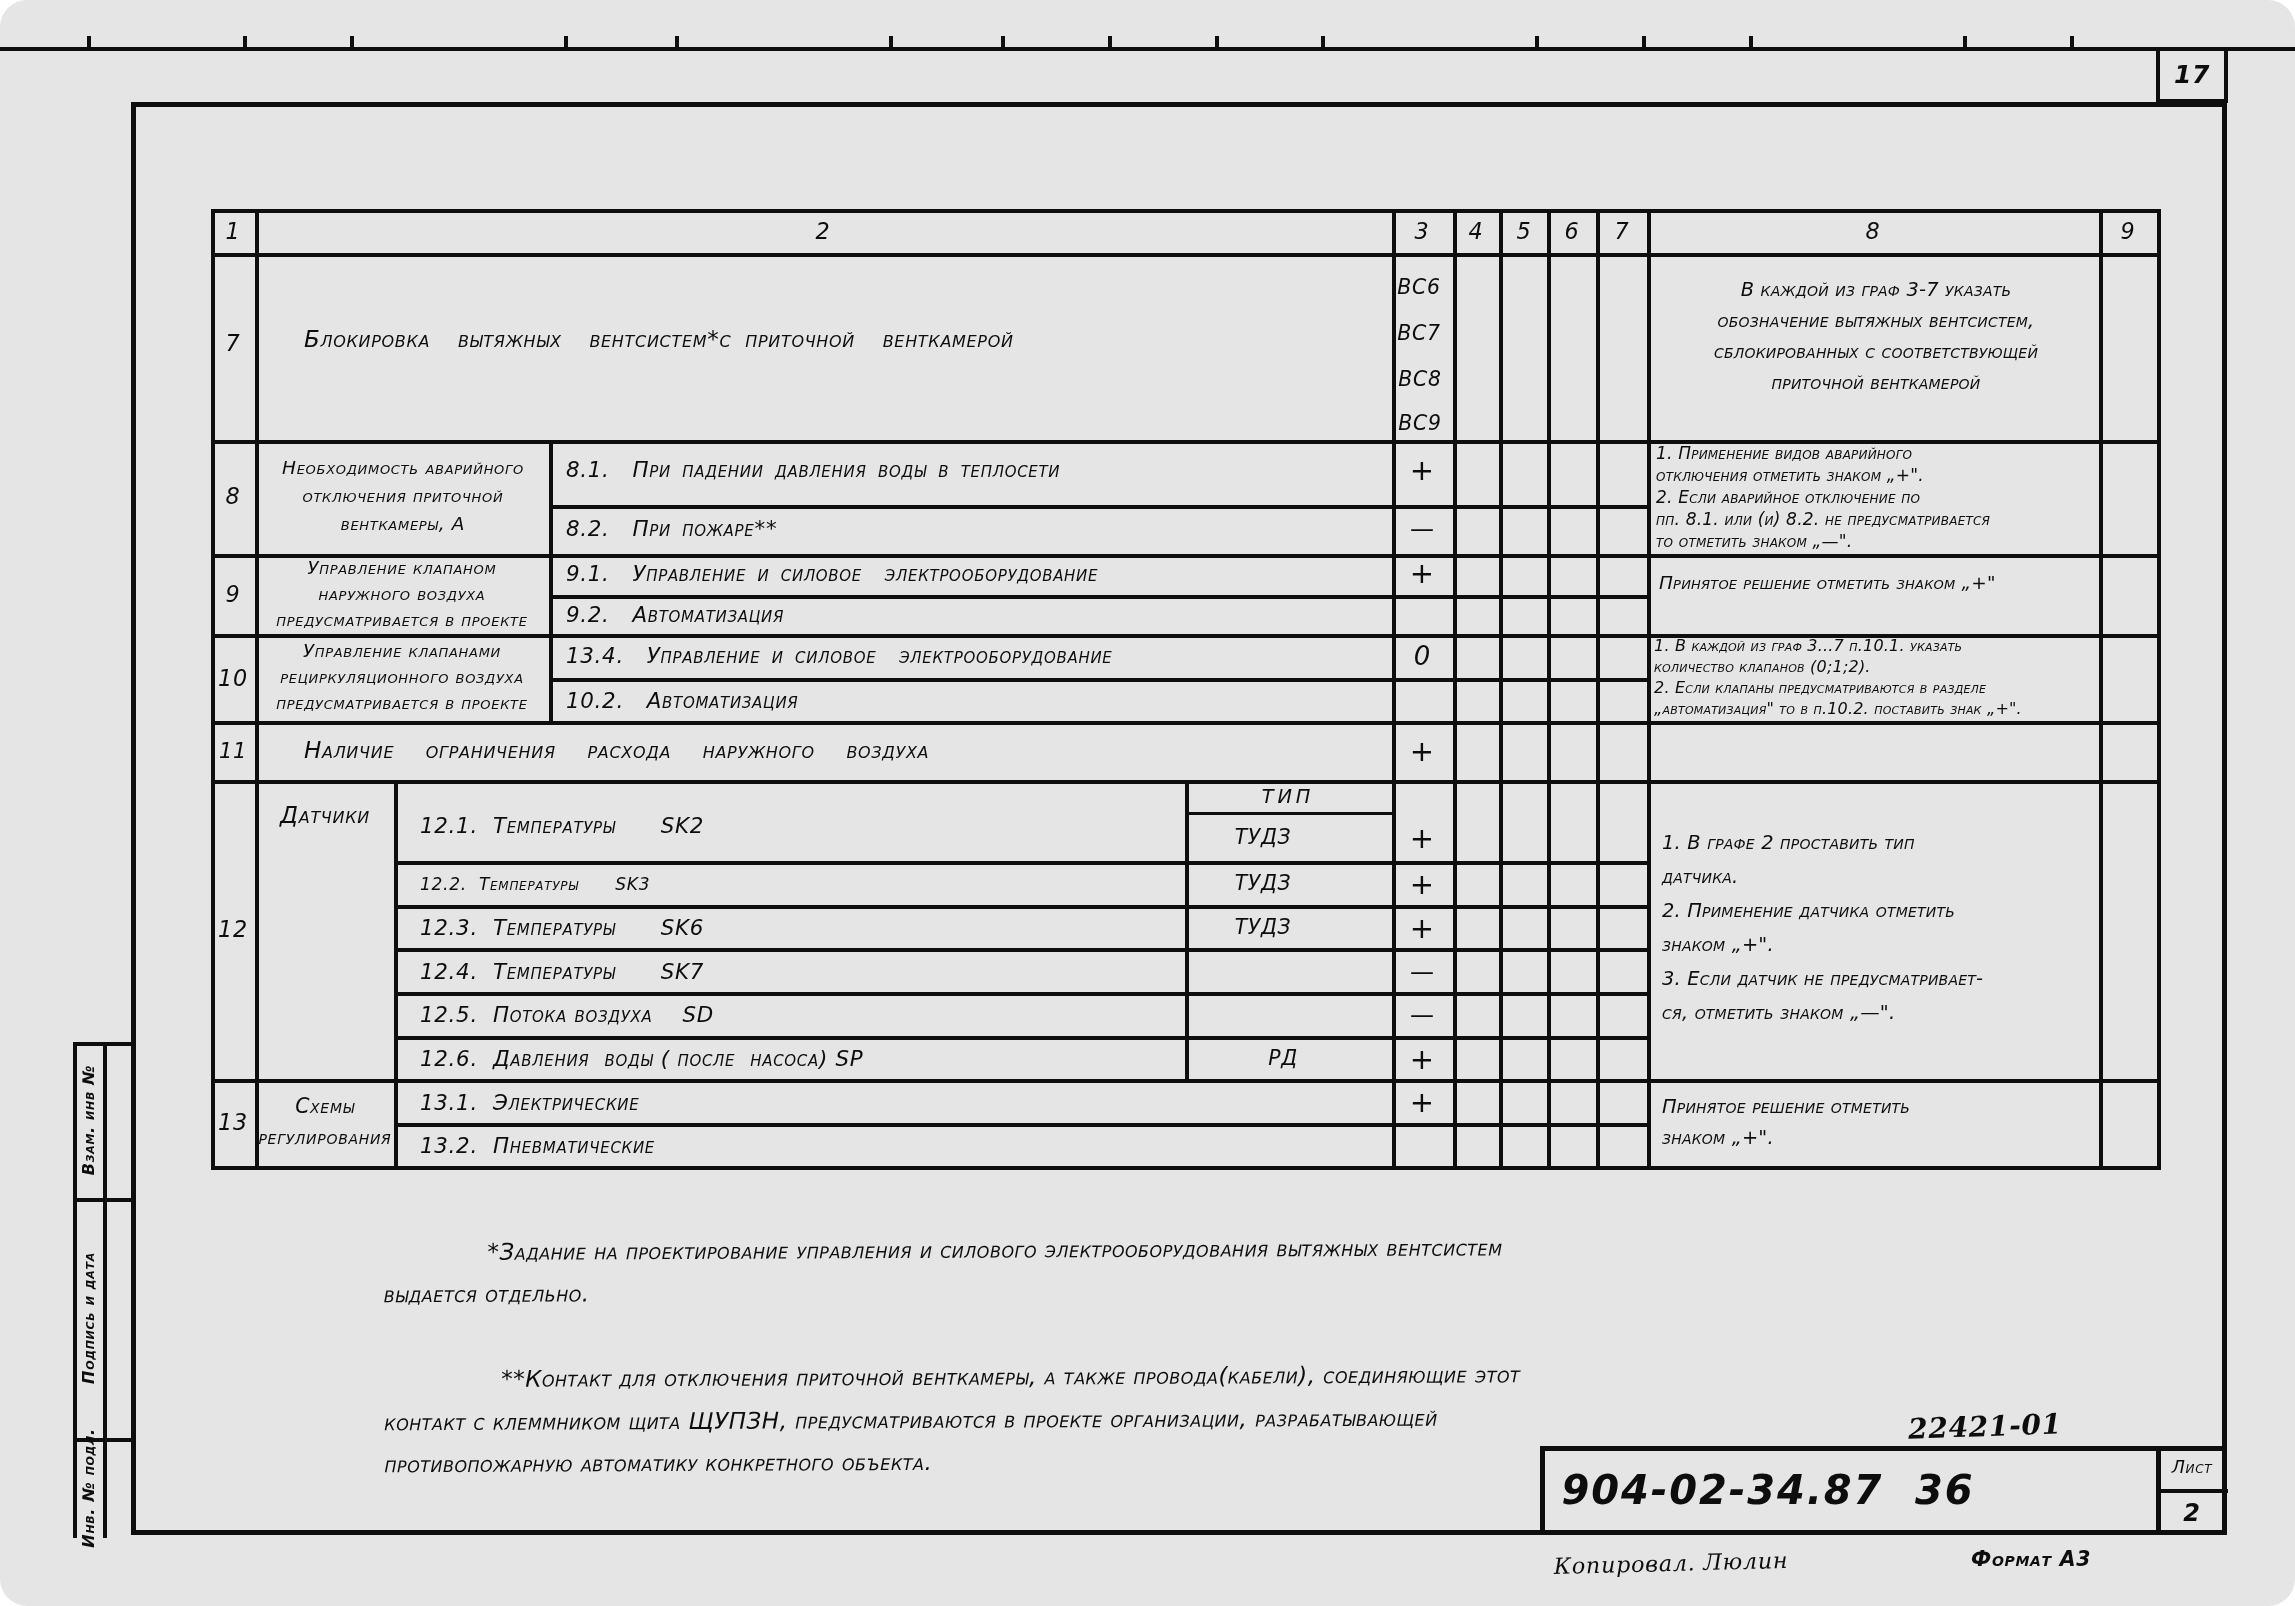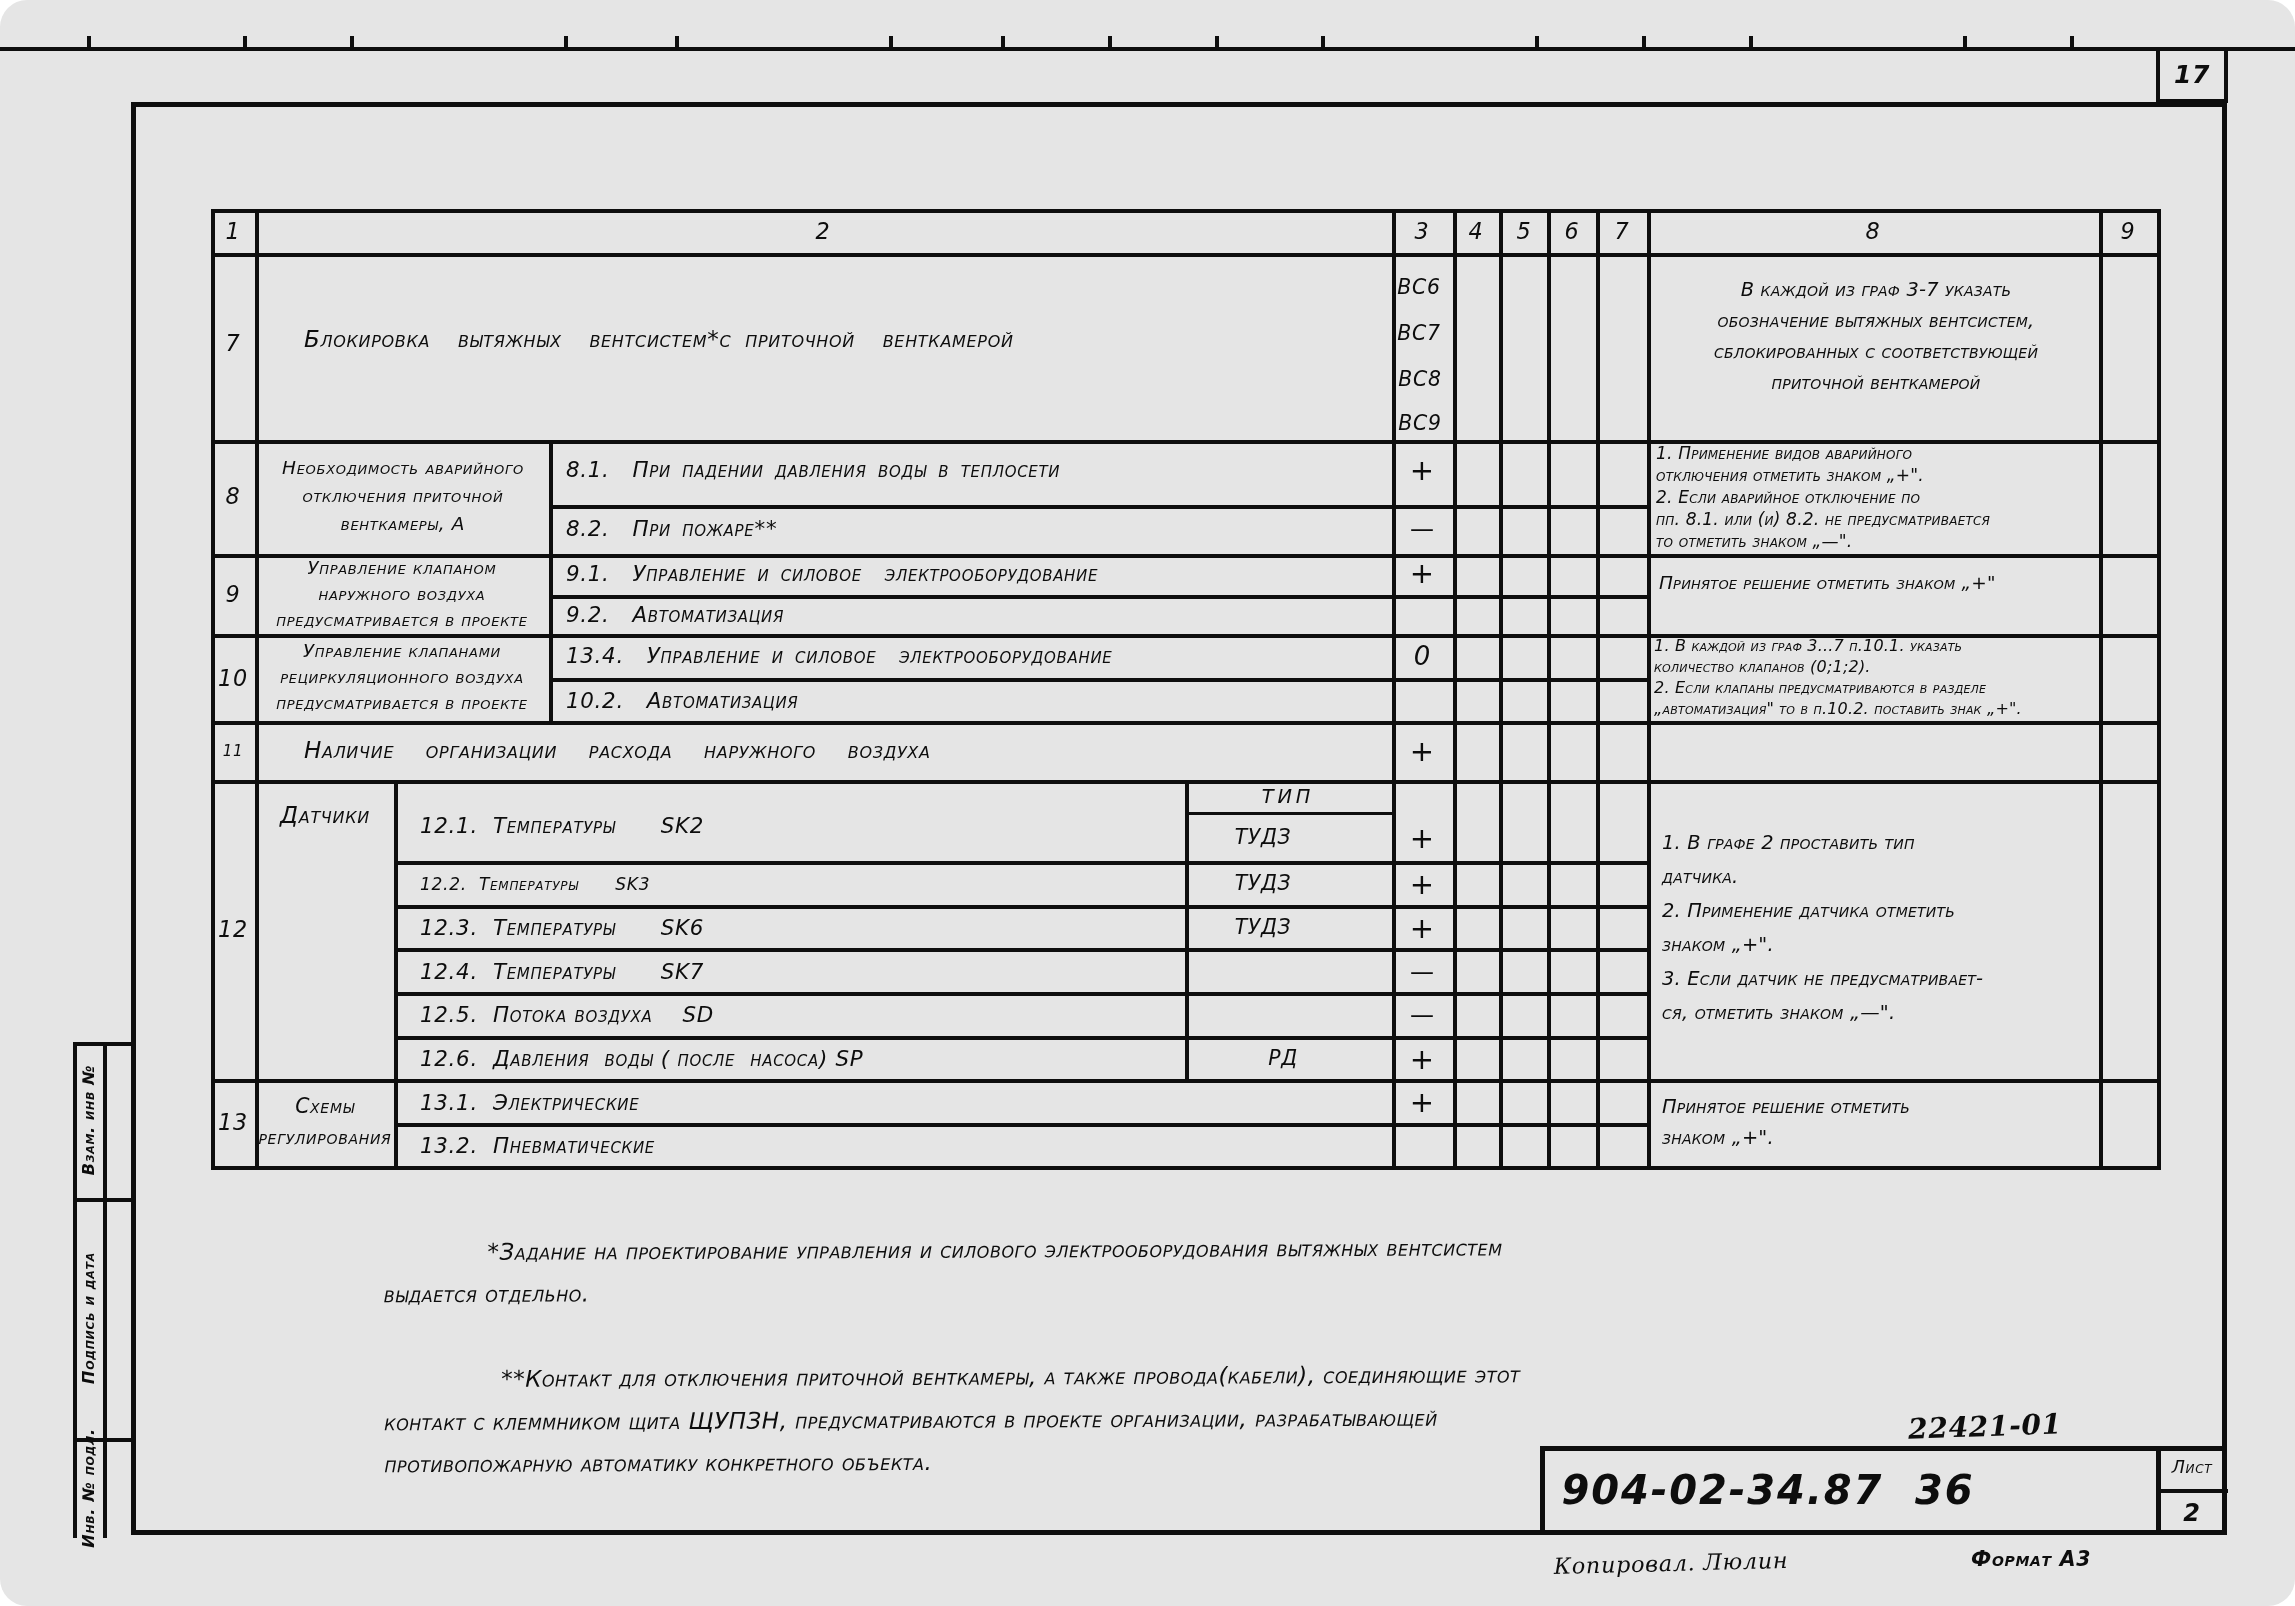--- a/index.html
+++ b/index.html
@@ -159,22 +159,22 @@
 рециркуляционного воздуха
 предусматривается в проекте</div>
   <div class="txt l pre" style="left:566px;top:656px;font-size:21.4px;word-spacing:3.9px">13.4.  Управление и силовое  электрооборудование</div>
   <div class="mark" style="left:1422px;top:656px;font-size:26px;font-style:italic">0</div>
   <div class="txt l pre" style="left:566px;top:701px;font-size:21.4px;word-spacing:3.9px">10.2.  Автоматизация</div>
   <div class="txt l note" style="left:1654px;top:677px;font-size:16px;line-height:1.32;width:452px">1. В каждой из граф 3...7 п.10.1. указать
 количество клапанов (0;1;2).
 2. Если клапаны предусматриваются в разделе
 „автоматизация" то в п.10.2. поставить знак „+".</div>
 
-  <div class="txt c" style="left:233px;top:751px;font-size:15px">11</div>
-  <div class="txt l pre" style="left:304px;top:751px;font-size:23px;word-spacing:7.8px">Наличие  организации  расхода  наружного  воздуха</div>
+  <div class="txt c" style="left:233px;top:751px;font-size:21px">11</div>
+  <div class="txt l pre" style="left:304px;top:751px;font-size:23px;word-spacing:7.8px">Наличие  ограничения  расхода  наружного  воздуха</div>
   <div class="mark" style="left:1422px;top:751px">+</div>
 
   <div class="txt c" style="left:233px;top:929px;font-size:22.3px">12</div>
   <div class="txt c" style="left:325px;top:816px;font-size:23px">Датчики</div>
   <div class="txt c" style="left:1288px;top:797px;font-size:19.4px;letter-spacing:3.9px">ТИП</div>
   <div class="txt l pre" style="left:420px;top:826px;font-size:21.4px">12.1.  Температуры      SK2</div>
   <div class="txt c" style="left:1263px;top:838px;font-size:20.4px">ТУДЗ</div>
   <div class="mark" style="left:1422px;top:838px">+</div>
   <div class="txt l pre" style="left:420px;top:884px;font-size:17px">12.2.  Температуры      SK3</div>
   <div class="txt c" style="left:1263px;top:884px;font-size:20.4px">ТУДЗ</div>

